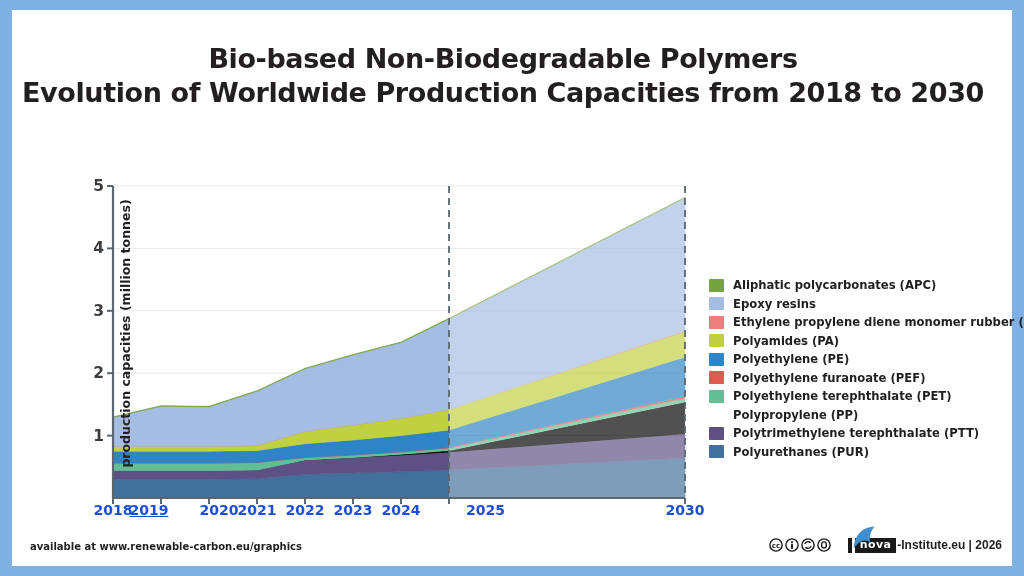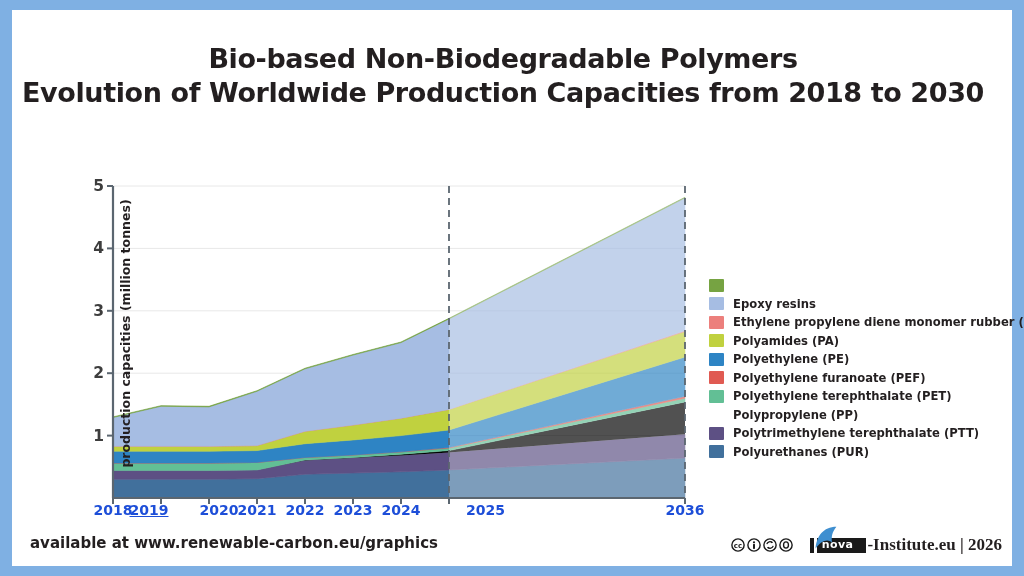--- a/index.html
+++ b/index.html
@@ -104,21 +104,21 @@
     font-family: "DejaVu Sans", sans-serif;
     font-weight: 600;
     color: #231f20;
     white-space: nowrap;
   }
 
   
   #footer-left {
     position: absolute;
     left: 18px; bottom: 14px;
-    font-size: 15px;
+    font-size: 10px;
     font-family: "DejaVu Sans", sans-serif;
     font-weight: 700;
     color: #231f20;
   }
   #footer-right {
     position: absolute;
     right: 10px; bottom: 10px;
     display: flex;
     align-items: center;
     gap: 16px;
@@ -129,40 +129,40 @@
     display: flex; align-items: center;
     height: 22px;
   }
   .nova-box {
     background: #1a1a1a;
     color: #ffffff;
     font-family: "DejaVu Sans", sans-serif;
     font-weight: 700;
     font-size: 11px;
     letter-spacing: 0.4px;
-    padding: 1px 13px 2px 5px;
+    padding: 1px 5px 2px 5px;
     margin-left: 8px;
     line-height: 12px;
   }
   .nova-bar {
     position: absolute;
     left: 1px; bottom: 3px;
     width: 4px; height: 15px;
     background: #1a1a1a;
   }
   .nova-swoosh {
     position: absolute;
     left: 4px; bottom: 4px;
     width: 26px; height: 26px;
     overflow: visible;
   }
   .nova-tail {
-    font-family: Liberation Serif, serif;
+    font-family: Liberation Sans, sans-serif;
     font-weight: 700;
-    font-size: 17px;
+    font-size: 12px;
     color: #231f20;
     margin-left: 1px;
   }
 </style>
 </head>
 <body>
 
 <div id="frame">
   <div id="canvas">
 
@@ -239,27 +239,28 @@
         </div>
       <div id="xtick-holder">
           <div class="xtick-label" style="left: 0px;">2018</div>
           <div class="xtick-label" style="left: 36px; text-decoration: underline;">2019</div>
           <div class="xtick-label" style="left: 106px;">2020</div>
           <div class="xtick-label" style="left: 144px;">2021</div>
           <div class="xtick-label" style="left: 192px;">2022</div>
           <div class="xtick-label" style="left: 240px;">2023</div>
           <div class="xtick-label" style="left: 288px;">2024</div>
           <div class="xtick-label" style="left: 352px; padding-left: 31px;">2025</div>
-          <div class="xtick-label" style="left: 572px;">2036</div>
+          <div class="xtick-label" style="left: 572px;">2030</div>
         </div>
     </div>
 
     <div id="legend">
         <div class="legend-row">
           <span class="legend-swatch" style="background: rgb(118, 163, 66);"></span>
+          <span class="legend-text">Aliphatic polycarbonates (APC)</span>
         </div>
         <div class="legend-row">
           <span class="legend-swatch" style="background: rgb(166, 189, 227);"></span>
           <span class="legend-text">Epoxy resins</span>
         </div>
         <div class="legend-row">
           <span class="legend-swatch" style="background: rgb(236, 127, 124);"></span>
           <span class="legend-text">Ethylene propylene diene monomer rubber (EPDM)</span>
         </div>
         <div class="legend-row">

